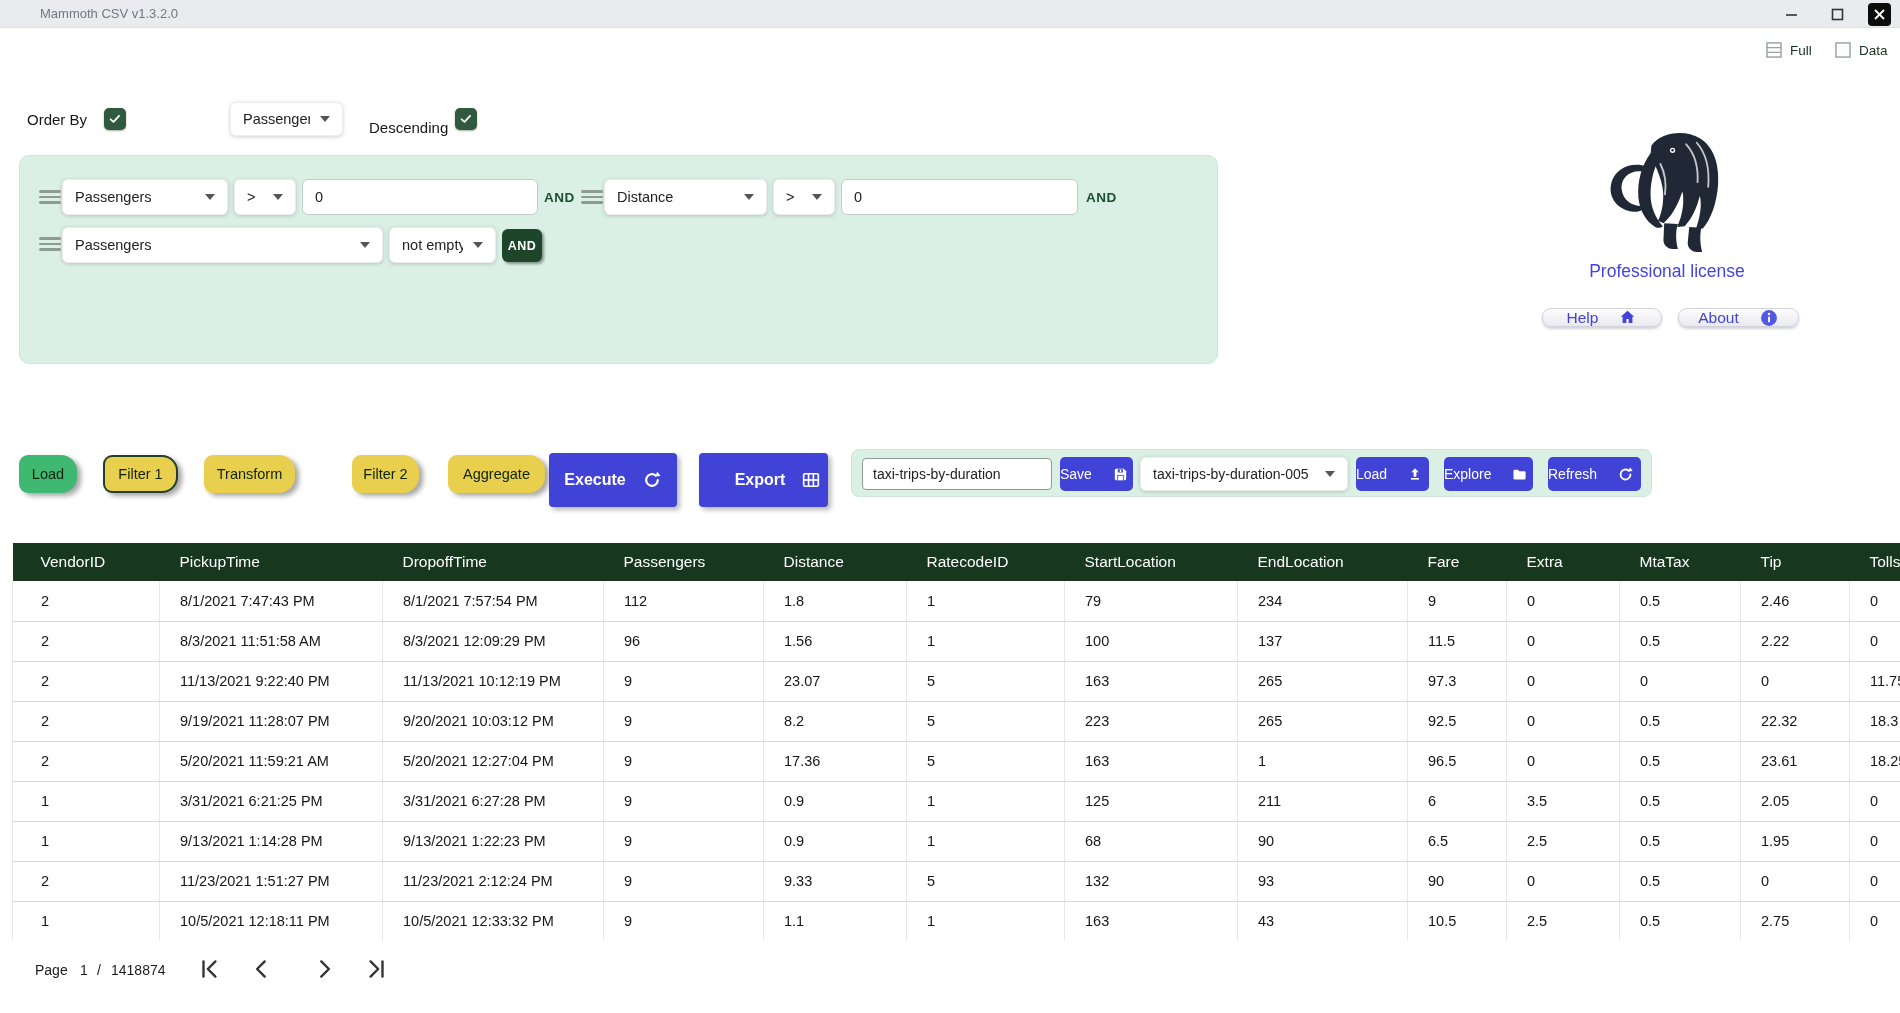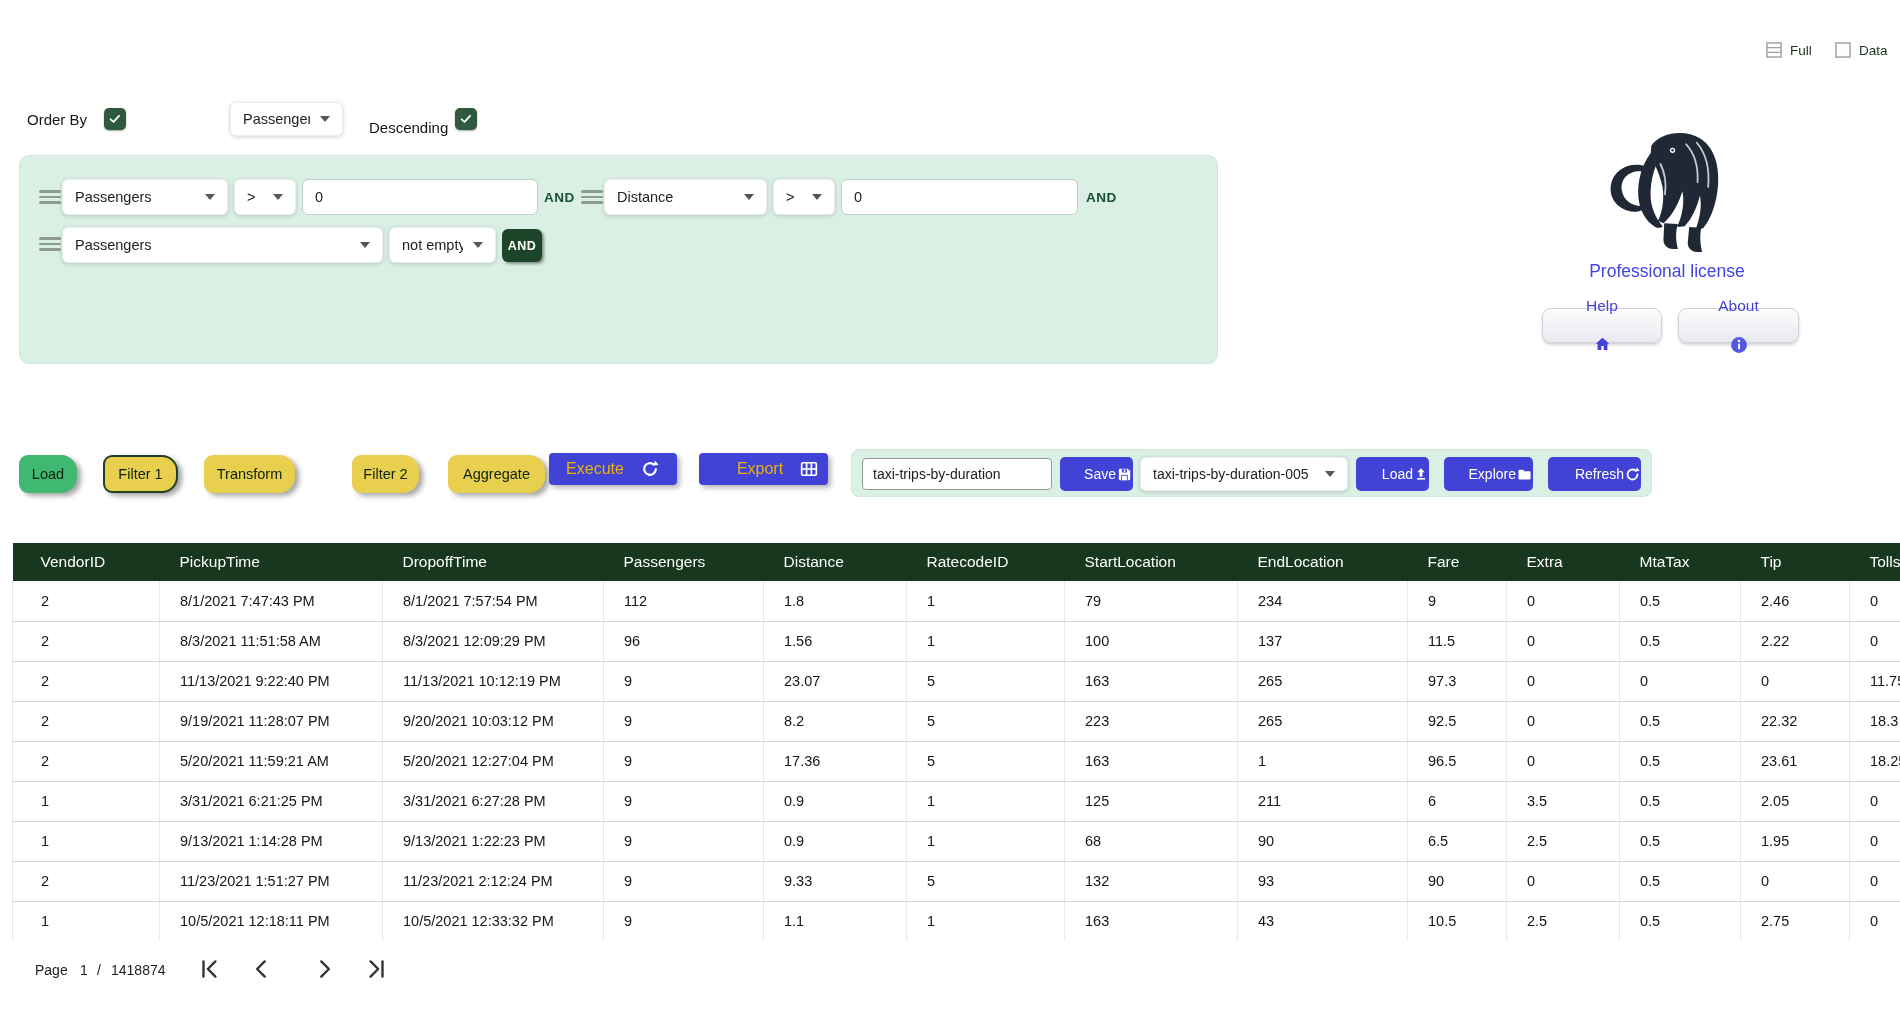--- a/index.html
+++ b/index.html
@@ -42,45 +42,45 @@
   .f-input { position:absolute; background:#fff; border:1px solid #c3cdc6; border-radius:6px;
              font-size:14.5px; padding:0 12px; font-family:"Liberation Sans",sans-serif; color:#222; }
   .and-label { position:absolute; font-size:13.5px; font-weight:bold; letter-spacing:.5px; color:#1c4f33; }
   .and-btn { position:absolute; background:#1d4529; color:#fff; font-size:12.5px; font-weight:bold;
              letter-spacing:.5px; border:none; border-radius:6px; box-shadow:2px 2px 3px rgba(0,0,0,.4);
              cursor:pointer; font-family:"Liberation Sans",sans-serif; }
 
   
   .license-label { position:absolute; left:1552px; top:261px; width:230px; text-align:center;
                    font-size:17.5px; color:#4343e2; }
-  .lic-btn { position:absolute; top:308px; height:35px; display:flex; align-items:center; justify-content:center;
+  .lic-btn { position:absolute; top:308px; height:19px; display:flex; align-items:center; justify-content:center;
              gap:20px; background:linear-gradient(#fdfdfd,#e9e9f0); border:1px solid #d2d2dc;
-             border-radius:9px; box-shadow:0 2px 3px rgba(0,0,0,.18); color:#4343d8; font-size:15.5px; cursor:pointer;flex-direction:column; }
+             border-radius:9px; box-shadow:0 2px 3px rgba(0,0,0,.18); color:#4343d8; font-size:15.5px; cursor:pointer; }
   .help-btn { left:1542px; width:120px; } .about-btn { left:1678px; width:121px; }
 
   
   .pill { position:absolute; top:455px; height:38px; border:none; cursor:pointer;
           font-family:"Liberation Sans",sans-serif; font-size:14.5px; color:#10230f;
           border-radius:9px 16px 16px 9px; box-shadow:4px 3px 5px rgba(0,0,0,.35); }
   .pill-green  { background:#3fb871; }
   .pill-yellow { background:#e9cf4e; }
   .pill-active { border:2.5px solid #233f28; }
-  .big-blue { position:absolute; top:453px; height:32px; background:#4143d7; color:#eab308; border:none;
+  .big-blue { position:absolute; top:453px; height:54px; background:#4143d7; color:#ffffff; border:none;
               border-radius:4px; font-size:16px; display:flex; align-items:center; justify-content:center;
-              gap:16px; cursor:pointer; box-shadow:3px 3px 5px rgba(0,0,0,.28); font-family:"Liberation Sans",sans-serif; }
+              gap:16px; cursor:pointer; box-shadow:3px 3px 5px rgba(0,0,0,.28); font-family:"Liberation Sans",sans-serif;font-weight:bold; }
 
   
   .session-bar { position:absolute; left:851px; top:449px; width:801px; height:48px;
                  background:#daf0e5; border-radius:8px; border:1px solid #cde6d9; }
   .session-input { position:absolute; left:10px; top:8px; width:190px; height:32px; background:#fff;
                    border:1px solid #8f9b94; border-radius:4px; font-size:14px; padding:0 10px;
                    font-family:"Liberation Sans",sans-serif; color:#222; }
   .small-blue { position:absolute; top:7px; height:34px; background:#4143d7; color:#fff; border:none;
-                border-radius:5px; font-size:14px; display:flex; align-items:center; justify-content:flex-end;
-                gap:0; cursor:pointer; font-family:"Liberation Sans",sans-serif; }
+                border-radius:5px; font-size:14px; display:flex; align-items:center; justify-content:flex-start;
+                gap:20px; cursor:pointer; font-family:"Liberation Sans",sans-serif; }
 
   
   .table-wrap { position:absolute; left:12px; top:543px; width:1888px; height:398px; overflow:hidden; }
   table.data { border-collapse:collapse; table-layout:fixed; width:1937px; }
   table.data th { background:#17371e; color:#fff; font-weight:400; font-size:15.5px; text-align:left;
                   height:38px; padding:0 0 0 20px; white-space:nowrap; overflow:hidden; cursor:pointer; }
   table.data th:first-child { padding-left:28px; }
   table.data td { height:40px; font-size:14.5px; color:#161616; padding:0 0 0 20px; white-space:nowrap;
                   overflow:hidden; border-right:1px solid #e8e8e8; border-bottom:1px solid #d8d8d8;
                   background:#fff; }
@@ -96,20 +96,39 @@
                 border:5px solid #f3a52f; z-index:6; display:flex; align-items:center; justify-content:center; }
   .status-box span { font-size:25px; color:#4a5954; }
 
   svg { display:block; }
 </style>
 </head>
 <body>
 
 <div class="app">
 
+  <div class="titlebar">
+    <span class="title">Mammoth CSV v1.3.2.0</span>
+    <div class="win-btn min-btn">
+      <svg width="13" height="13" viewBox="0 0 13 13">
+          <line x1="1" y1="7" x2="12" y2="7" stroke="#333" stroke-width="1.6"></line>
+        </svg>
+    </div>
+    <div class="win-btn max-btn">
+      <svg width="13" height="13" viewBox="0 0 13 13">
+          <rect x="1.5" y="1.5" width="10" height="10" fill="none" stroke="#333" stroke-width="1.6"></rect>
+        </svg>
+    </div>
+    <div class="win-btn close-btn">
+      <svg width="13" height="13" viewBox="0 0 13 13">
+          <line x1="2" y1="2" x2="11" y2="11" stroke="#fff" stroke-width="1.8"></line>
+          <line x1="11" y1="2" x2="2" y2="11" stroke="#fff" stroke-width="1.8"></line>
+        </svg>
+    </div>
+  </div>
 
   <div class="toggle toggle-full">
     <span>
       <svg width="16" height="16" viewBox="0 0 17 17">
           <rect x="1" y="1" width="15" height="15" fill="#fdfdfd" stroke="#99a1a0" stroke-width="1.5"></rect>
           <line x1="1" y1="6" x2="16" y2="6" stroke="#99a1a0" stroke-width="1.3"></line>
           <line x1="1" y1="11" x2="16" y2="11" stroke="#99a1a0" stroke-width="1.3"></line>
         </svg>
     </span>
     <span>Full</span>

